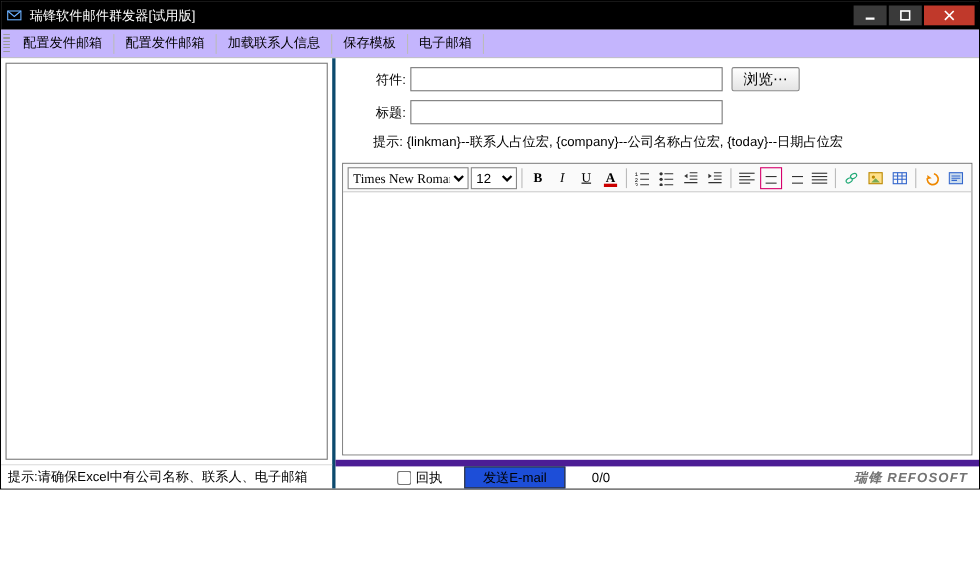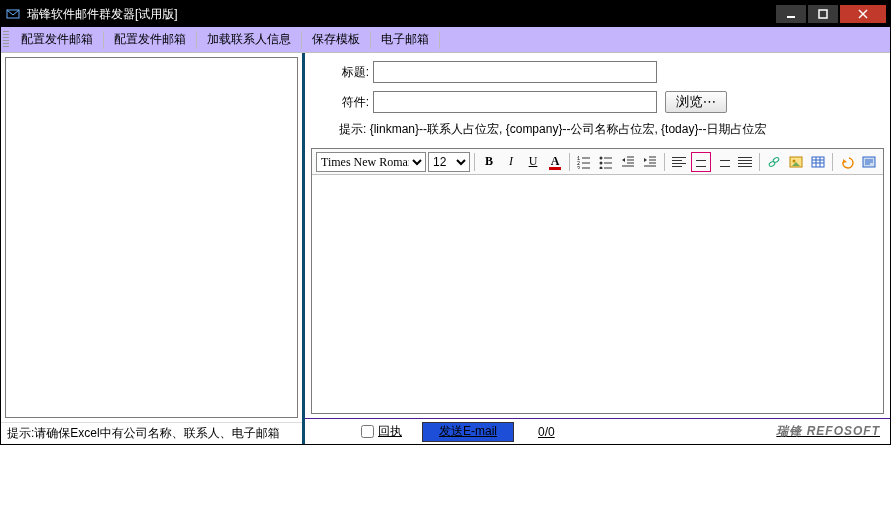--- a/index.html
+++ b/index.html
@@ -39,21 +39,21 @@
 .tb-btn { width: 20px; height: 20px; display: flex; align-items: center; justify-content: center; cursor: pointer; border: 1px solid transparent; }
 .tb-btn.sel { border: 1px solid #d6006c; }
 .bold { font-weight: bold; font-family: "Times New Roman", serif; }
 .italic { font-style: italic; font-family: "Times New Roman", serif; }
 .underline { text-decoration: underline; font-family: "Times New Roman", serif; }
 .fontcolor { position: relative; font-family: "Times New Roman", serif; font-weight: bold; }
 .fontcolor::after { content: ""; position: absolute; bottom: 1px; left: 3px; right: 3px; height: 3px; background: #c00; }
 .align-lines { display: flex; flex-direction: column; gap: 2px; width: 14px; }
 .align-lines span { height: 1px; background: #333; display: block; }
 .editor-body { flex: 1; background: #fff; }
-.footer { height: 26px; border-top: 1px solid #4c1d95; display: flex; align-items: center; padding: 0 10px; gap: 20px; text-decoration: underline; }
+.footer { height: 26px; border-top: 6px solid #4c1d95; display: flex; align-items: center; padding: 0 10px; gap: 20px; }
 .receipt { display: flex; align-items: center; gap: 4px; margin-left: 46px; }
 .receipt input { width: 13px; height: 13px; }
 .send-btn { height: 20px; padding: 0 16px; background: #1d4ed8; border: 1px solid #333; cursor: pointer; font-size: 12px; }
 .counter { margin-left: 4px; }
 .brand { margin-left: auto; font-style: italic; font-weight: bold; color: #737373; letter-spacing: 1px; }
 </style>
 </head>
 <body>
 
 <div class="window">
@@ -101,27 +101,27 @@
 
   <div class="body">
     <div class="left-panel">
       <div class="list-area"></div>
       <div class="left-hint">提示:请确保Excel中有公司名称、联系人、电子邮箱</div>
     </div>
 
     <div class="right-panel">
       <div class="fields">
         <div class="field-row">
-          <span class="field-label">标题:</span>
-          <input class="text-input subject-input" value="" style="">
-        </div>
-        <div class="field-row">
           <span class="field-label">符件:</span>
           <input class="text-input attach-input" value="" style="">
           <button class="browse-btn">浏览⋯</button>
+        </div>
+        <div class="field-row">
+          <span class="field-label">标题:</span>
+          <input class="text-input subject-input" value="" style="">
         </div>
         <div class="hint-line">提示: {linkman}--联系人占位宏, {company}--公司名称占位宏, {today}--日期占位宏</div>
       </div>
 
       <div class="editor-wrap">
         <div class="toolbar">
           <select class="tb-select font-select"><option>Times New Roman</option></select>
           <select class="tb-select size-select"><option>12</option></select>
           <span class="tb-sep"></span>
           <span class="tb-btn bold">B</span>

